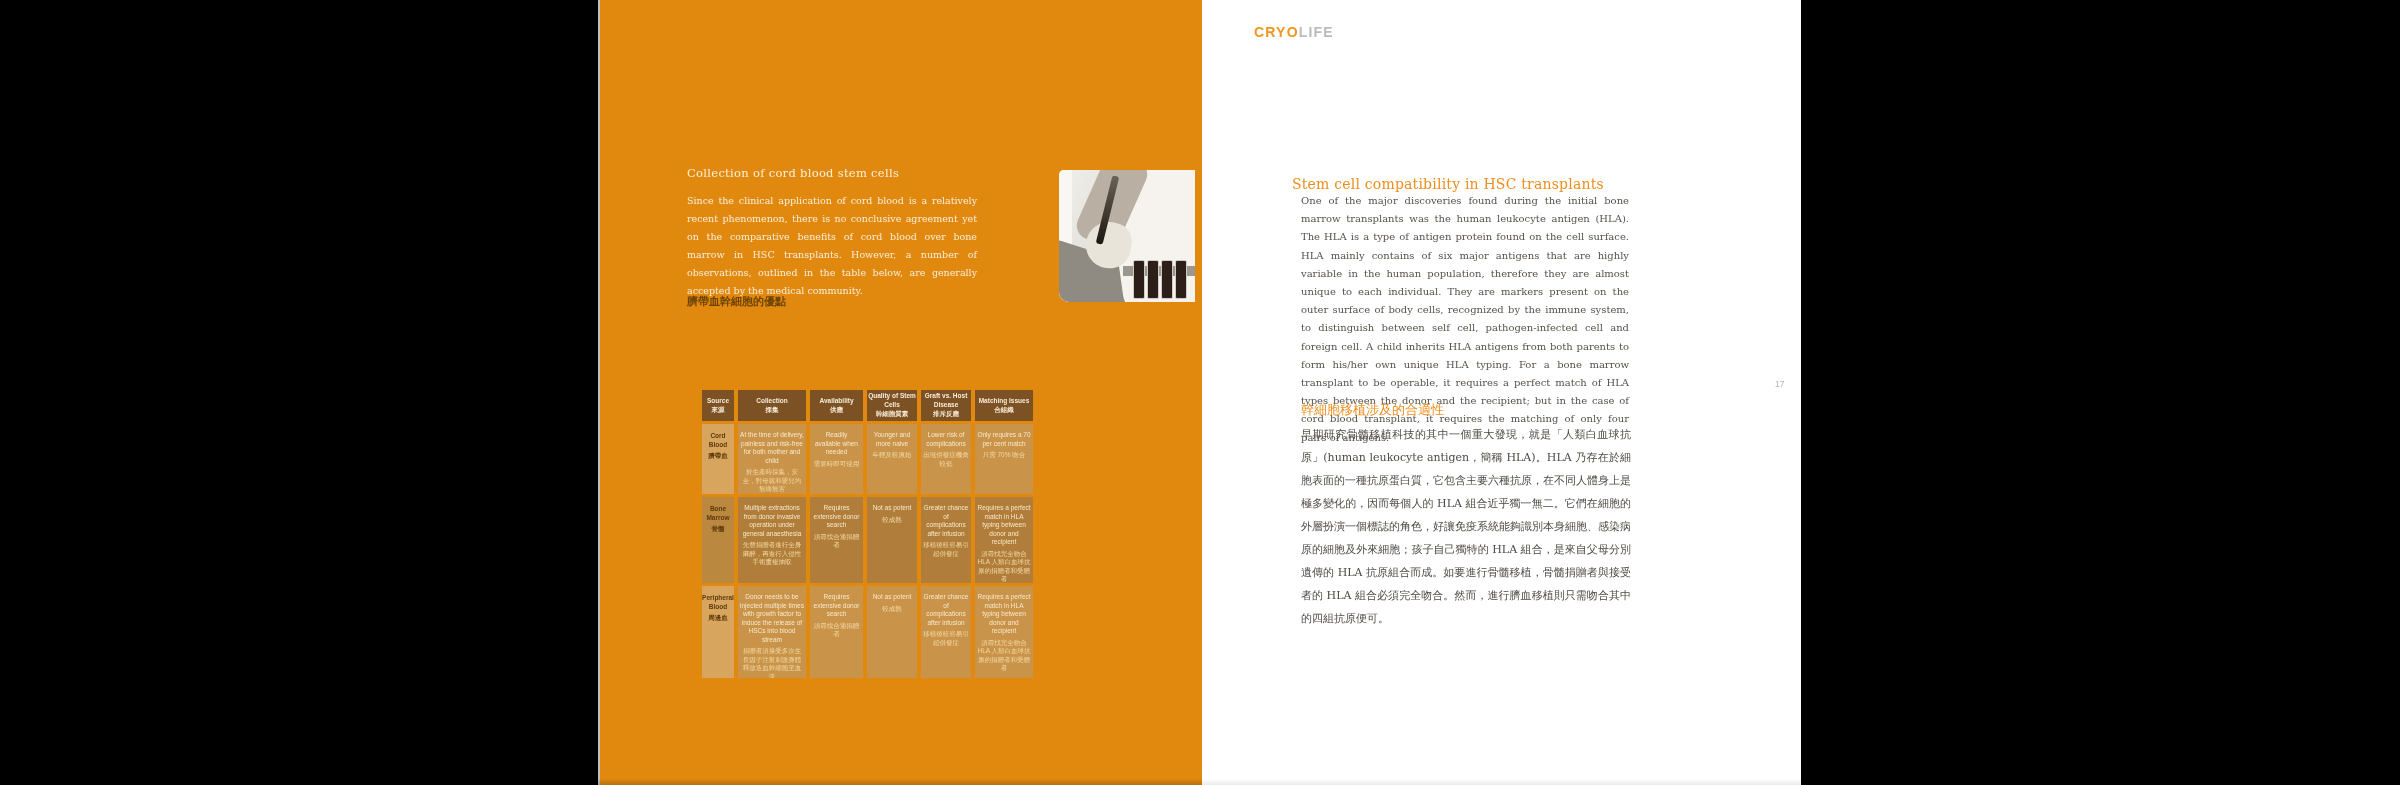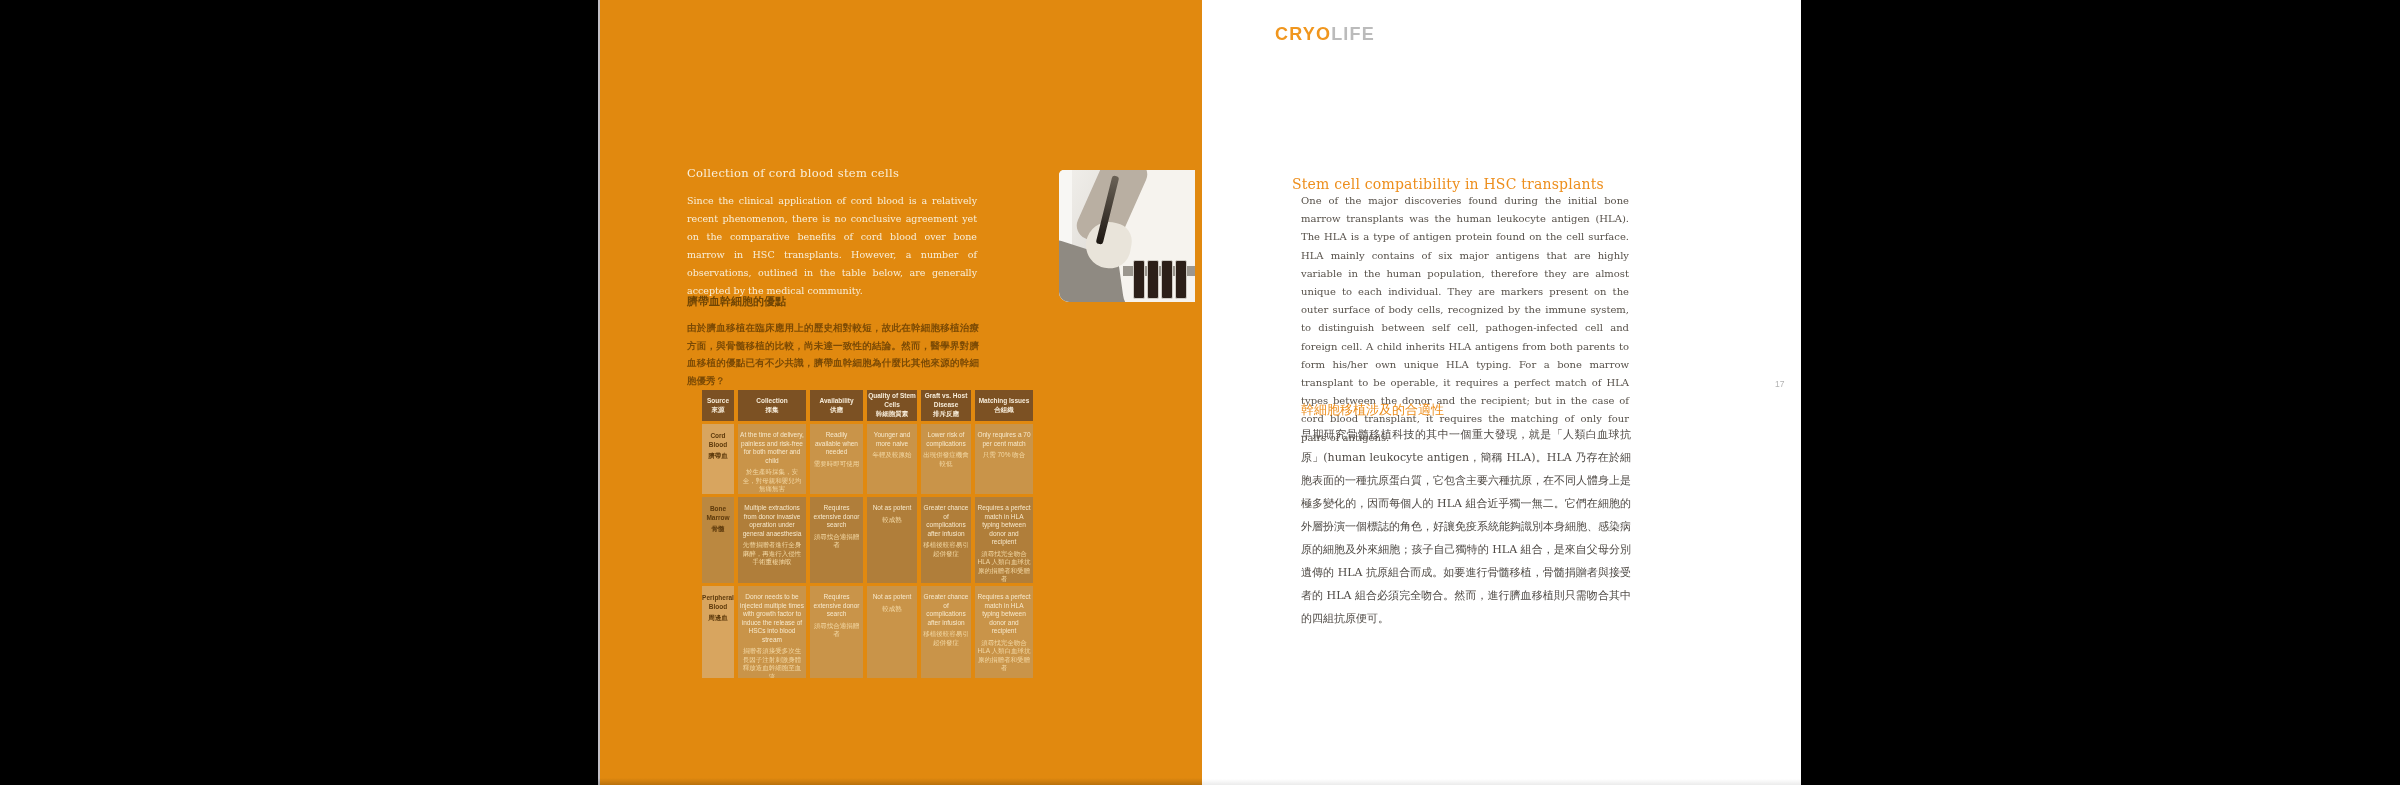--- a/index.html
+++ b/index.html
@@ -57,42 +57,41 @@
   .r-light.lab{background:#D8A55F;}
   .r-light.dat{background:#C99449;}
   .r-dark.lab{background:#BB8840;}
   .r-dark.dat{background:#B07E3A;}
 
   
   .page-right{position:absolute;left:1202px;top:0;width:599px;height:785px;background:#fff;}
   .page-right::after{content:"";position:absolute;left:0;bottom:0;width:100%;height:6px;
                      background:linear-gradient(rgba(0,0,0,0),rgba(0,0,0,.08));}
   .logo{position:absolute;left:52px;top:24px;font-family:"Liberation Sans", sans-serif;
-        font-size:18px;letter-spacing:1.2px;margin-left:21px;}
+        font-size:14px;letter-spacing:1.2px;}
   .logo .cryo{color:#F0961E;font-weight:bold;}
   .logo .life{color:#BBBBBB;font-weight:bold;}
   .rp-heading{position:absolute;left:90px;top:167px;font-size:14px;color:#ED8E1C;letter-spacing:.2px;margin-top:9px;}
   .rp-body{position:absolute;left:99px;top:192px;width:328px;font-size:10px;line-height:18.2px;
            color:#57514A;text-align:justify;}
   .rp-num{position:absolute;left:573px;top:379px;font-size:8.5px;color:#B3B3B3;
           font-family:"Liberation Sans", sans-serif;}
   .rp-heading-zh{position:absolute;left:99px;top:401px;font-size:13px;font-weight:normal;color:#ED8E1C;}
   .rp-body-zh{position:absolute;left:99px;top:423px;width:330px;font-size:11px;line-height:23px;
               color:#4E4944;text-align:justify;}
 </style>
 </head>
 <body>
 
 <div class="spread">
 
   <div class="page-left">
     <div class="lp-heading">Collection of cord blood stem cells</div>
     <div class="lp-body">Since the clinical application of cord blood is a relatively recent phenomenon, there is no conclusive agreement yet on the comparative benefits of cord blood over bone marrow in HSC transplants. However, a number of observations, outlined in the table below, are generally accepted by the medical community.</div>
     <div class="lp-heading-zh">臍帶血幹細胞的優點</div>
-    <div class="lp-body-zh">由於臍血移植在臨床應用上的歷史相對較短，故此在幹細胞移植治療方面，與骨髓移植的比較，尚未達一致性的結論。然而，醫學界對臍血移植的優點已有不少共識，臍帶血幹細胞為什麼比其他來源的幹細胞優秀？</div>
 
     <div class="photo">
       <div class="ph-band"></div>
       <div class="ph-equip"></div>
       <div class="ph-coat"></div>
       <div class="ph-arm"></div>
       <div class="ph-glove"></div>
       <div class="ph-tube"></div>
       <div class="ph-rack-bar"></div>
       <div class="ph-vial v1"></div>

